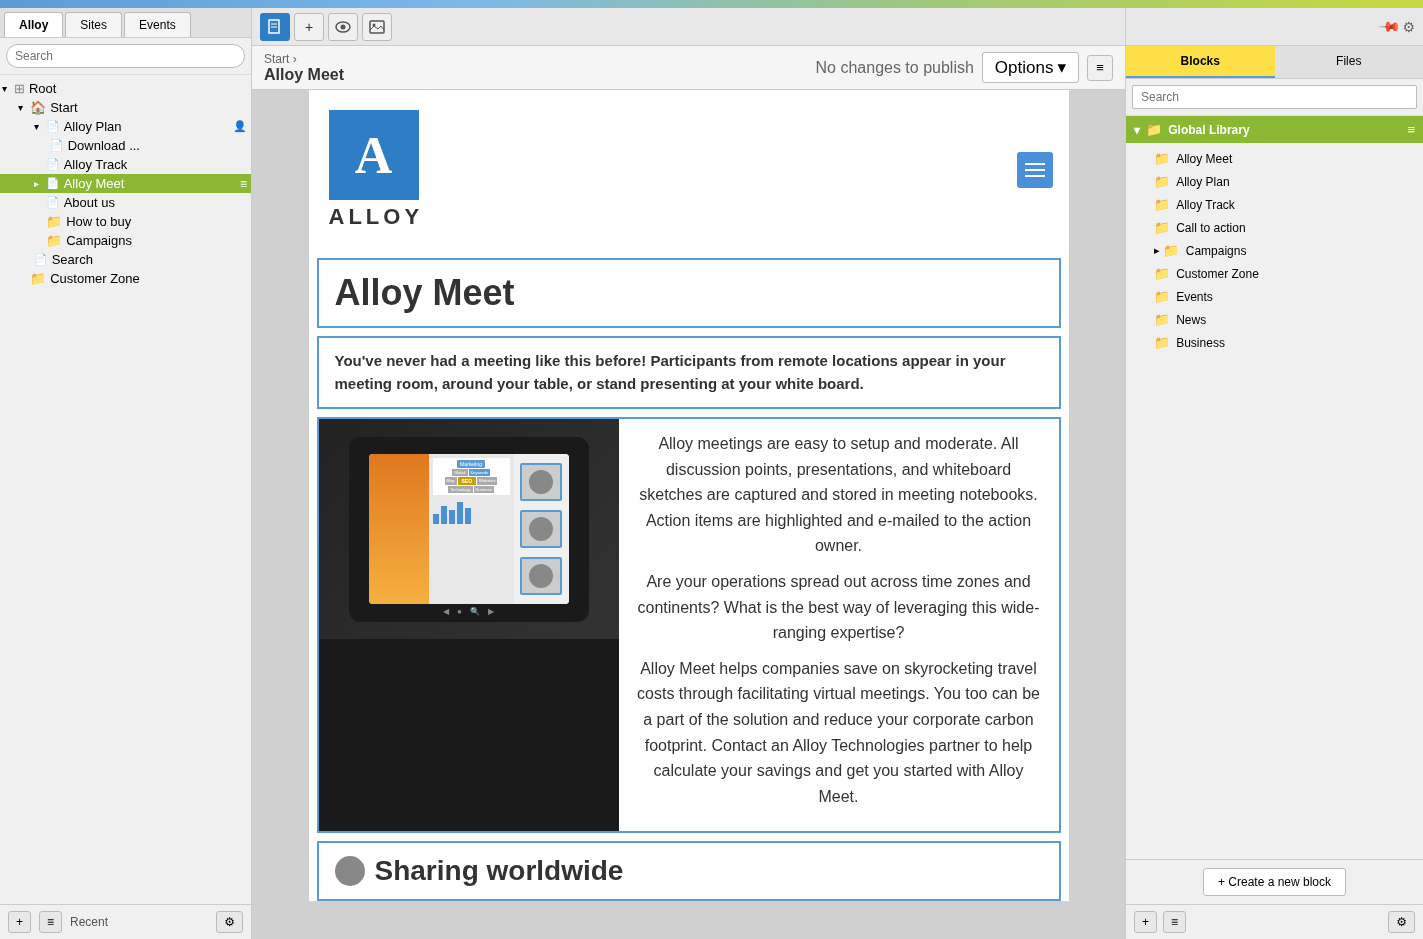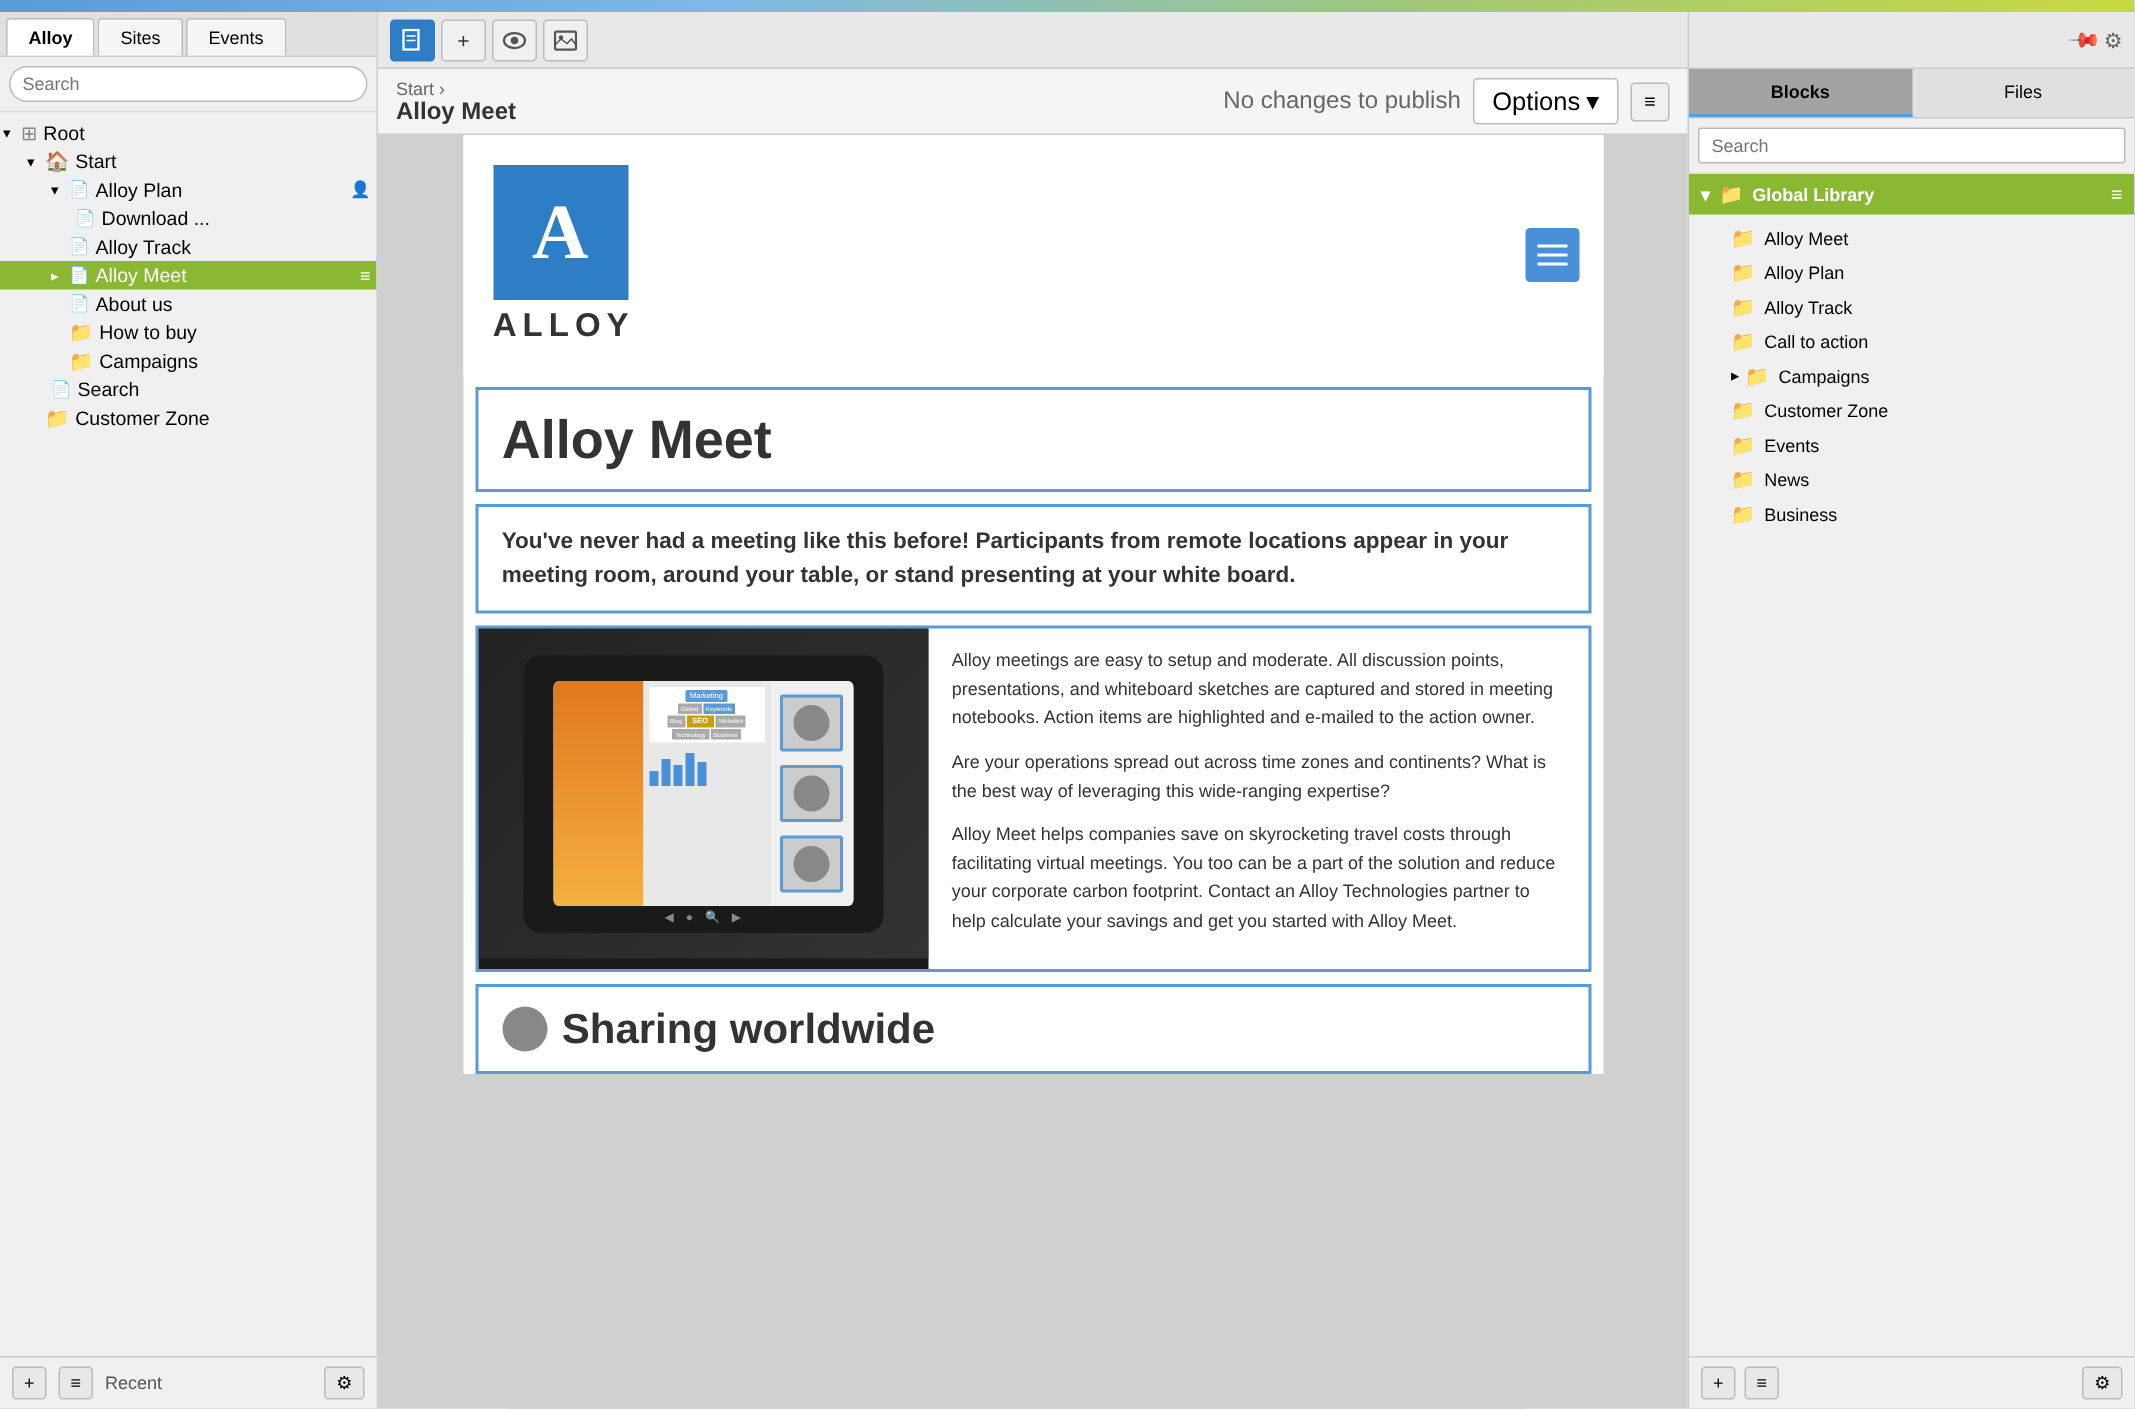--- a/index.html
+++ b/index.html
@@ -329,24 +329,25 @@
       justify-content: center;
       position: relative;
     }
 
     .content-text {
       flex: 1;
       padding: 12px 16px;
     }
 
     .content-text p {
-      font-size: 12px;
+      font-size: 16px;
       color: #333;
       line-height: 1.6;
       margin-bottom: 10px;
+      text-align: center;
     }
 
     
     .sharing-block {
       border: 2px solid #5b9bd5;
       margin: 8px;
       padding: 12px 16px;
     }
 
     .sharing-header {
@@ -399,21 +400,21 @@
       flex: 1;
       padding: 8px 4px;
       text-align: center;
       cursor: pointer;
       font-size: 12px;
       border-bottom: 2px solid transparent;
     }
 
     .right-tab.active {
       border-bottom: 2px solid #5b9bd5;
-      background: #a3a3a3;
+      background: #fde047;
       font-weight: bold;
     }
 
     .right-search {
       padding: 6px;
       border-bottom: 1px solid #ddd;
     }
 
     .right-search input {
       width: 100%;
@@ -804,20 +805,23 @@
       </div>
 
       <div class="lib-item">
         <span class="folder-icon">📁</span>
         <span>Business</span>
       </div>
 
     </div>
 
     <div style="flex:1;"></div>
+    <div class="right-panel-footer">
+      <button class="create-block-btn">+ Create a new block</button>
+    </div>
     <div class="right-footer-bottom">
       <button class="footer-btn">+</button>
       <button class="footer-btn">≡</button>
       <button class="footer-btn" style="margin-left:auto;">⚙</button>
     </div>
   </div>
 
 </div>
 
 </body></html>

